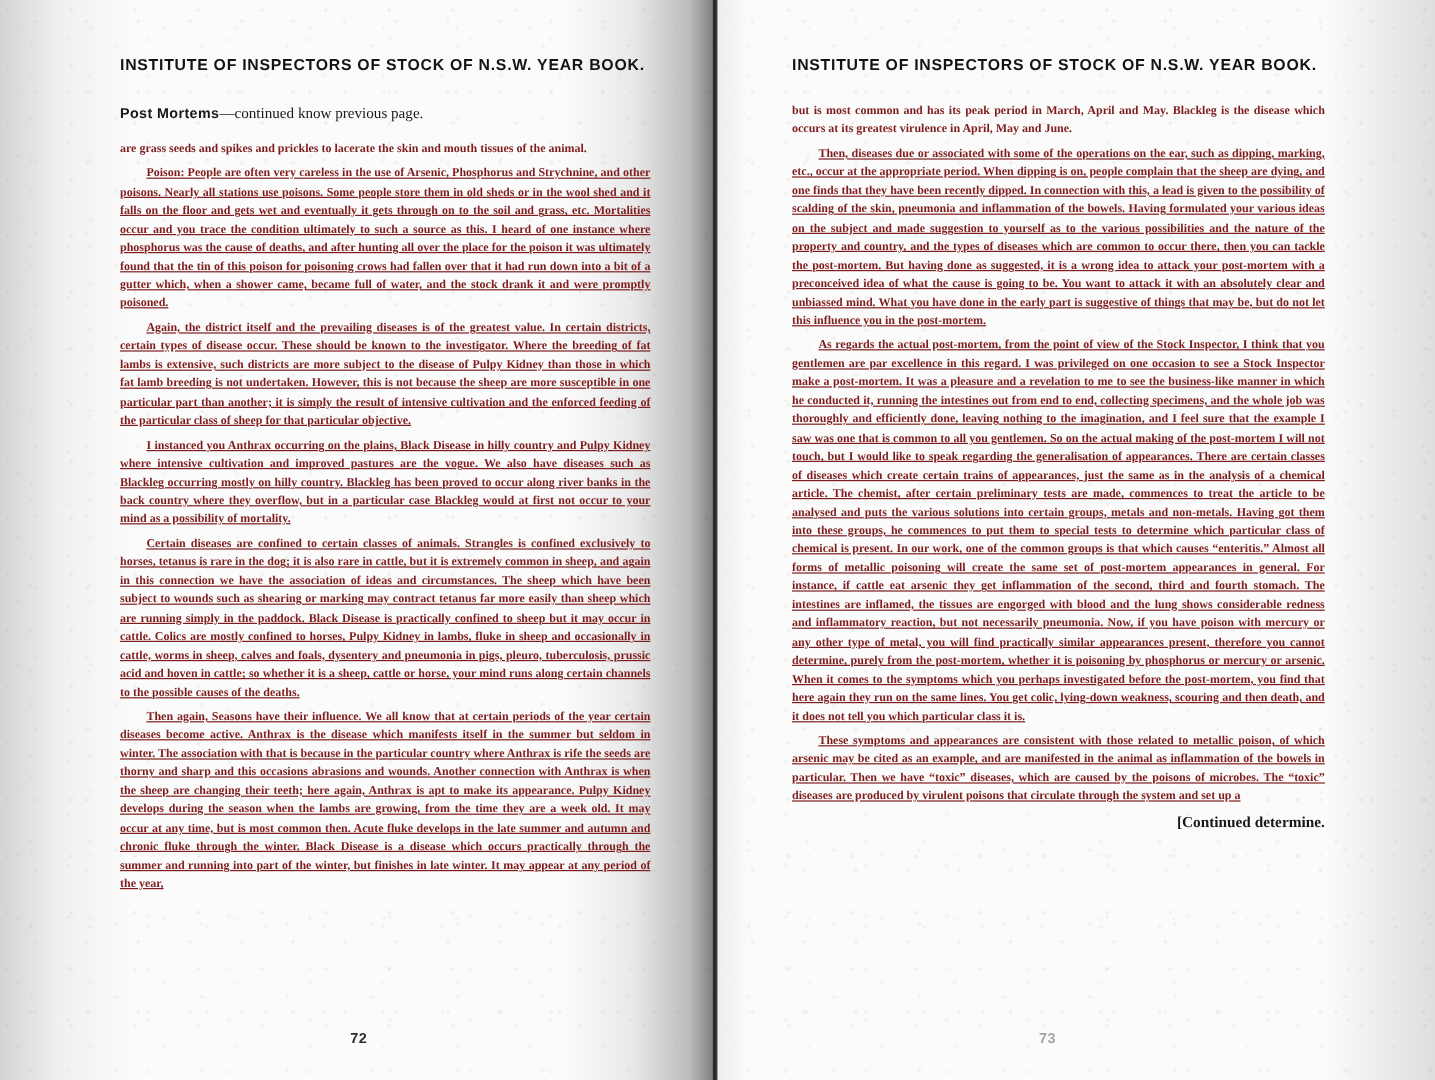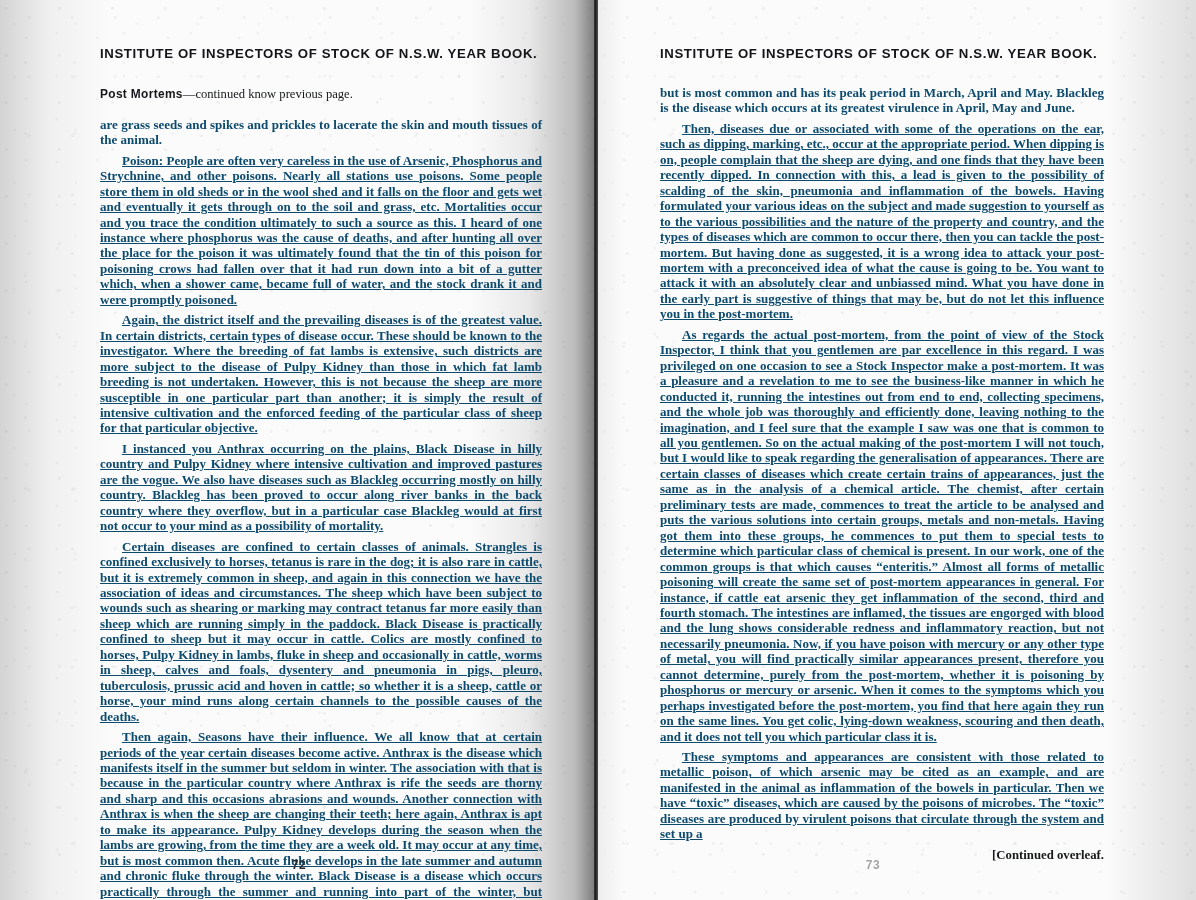--- a/index.html
+++ b/index.html
@@ -99,25 +99,25 @@
   }
   .subhead .strong {
     font-family: "Liberation Sans", "DejaVu Sans", sans-serif;
     font-weight: bold;
     letter-spacing: .35px;
     font-size: 11.9px;
   }
 
   p.para {
     margin: 0 0 1px 0;
-    font-size: 13px;
+    font-size: 10px;
     line-height: 15.45px;
     text-align: justify;
     text-justify: inter-word;
-    color: #0c4a6e;
+    color: #7f1d1d;
     font-weight: 600;
     text-indent: 0;
   }
   p.para.indent { text-indent: 22px; text-decoration: underline; }
   p.para.gap { margin-top: 5px; }
 
   .overleaf {
     margin: 6px 0 0 0;
     font-size: 12.75px;
     font-weight: 600;
@@ -169,21 +169,21 @@
   </div>
 
   <div class="page-body page-right-body">
     <div class="running-head">INSTITUTE OF INSPECTORS OF STOCK OF N.S.W. YEAR BOOK.</div>
 
     <p class="para">but is most common and has its peak period in March, April and May. Blackleg is the disease which occurs at its greatest virulence in April, May and June.</p>
     <p class="para indent gap">Then, diseases due or associated with some of the operations on the ear, such as dipping, marking, etc., occur at the appropriate period. When dipping is on, people complain that the sheep are dying, and one finds that they have been recently dipped. In connection with this, a lead is given to the possibility of scalding of the skin, pneumonia and inflammation of the bowels. Having formulated your various ideas on the subject and made suggestion to yourself as to the various possibilities and the nature of the property and country, and the types of diseases which are common to occur there, then you can tackle the post-mortem. But having done as suggested, it is a wrong idea to attack your post-mortem with a preconceived idea of what the cause is going to be. You want to attack it with an absolutely clear and unbiassed mind. What you have done in the early part is suggestive of things that may be, but do not let this influence you in the post-mortem.</p>
     <p class="para indent gap">As regards the actual post-mortem, from the point of view of the Stock Inspector, I think that you gentlemen are par excellence in this regard. I was privileged on one occasion to see a Stock Inspector make a post-mortem. It was a pleasure and a revelation to me to see the business-like manner in which he conducted it, running the intestines out from end to end, collecting specimens, and the whole job was thoroughly and efficiently done, leaving nothing to the imagination, and I feel sure that the example I saw was one that is common to all you gentlemen. So on the actual making of the post-mortem I will not touch, but I would like to speak regarding the generalisation of appearances. There are certain classes of diseases which create certain trains of appearances, just the same as in the analysis of a chemical article. The chemist, after certain preliminary tests are made, commences to treat the article to be analysed and puts the various solutions into certain groups, metals and non-metals. Having got them into these groups, he commences to put them to special tests to determine which particular class of chemical is present. In our work, one of the common groups is that which causes “enteritis.” Almost all forms of metallic poisoning will create the same set of post-mortem appearances in general. For instance, if cattle eat arsenic they get inflammation of the second, third and fourth stomach. The intestines are inflamed, the tissues are engorged with blood and the lung shows considerable redness and inflammatory reaction, but not necessarily pneumonia. Now, if you have poison with mercury or any other type of metal, you will find practically similar appearances present, therefore you cannot determine, purely from the post-mortem, whether it is poisoning by phosphorus or mercury or arsenic. When it comes to the symptoms which you perhaps investigated before the post-mortem, you find that here again they run on the same lines. You get colic, lying-down weakness, scouring and then death, and it does not tell you which particular class it is.</p>
     <p class="para indent gap">These symptoms and appearances are consistent with those related to metallic poison, of which arsenic may be cited as an example, and are manifested in the animal as inflammation of the bowels in particular. Then we have “toxic” diseases, which are caused by the poisons of microbes. The “toxic” diseases are produced by virulent poisons that circulate through the system and set up a</p>
 
-    <p class="overleaf">[Continued overleaf.</p>
+    <p class="overleaf">[Continued determine.</p>
   </div>
 
   <div class="folio folio-left">72</div>
   <div class="folio folio-right">73</div>
 
   <div class="edge-left"></div>
   <div class="edge-right"></div>
 </div>
 
 </body></html>

